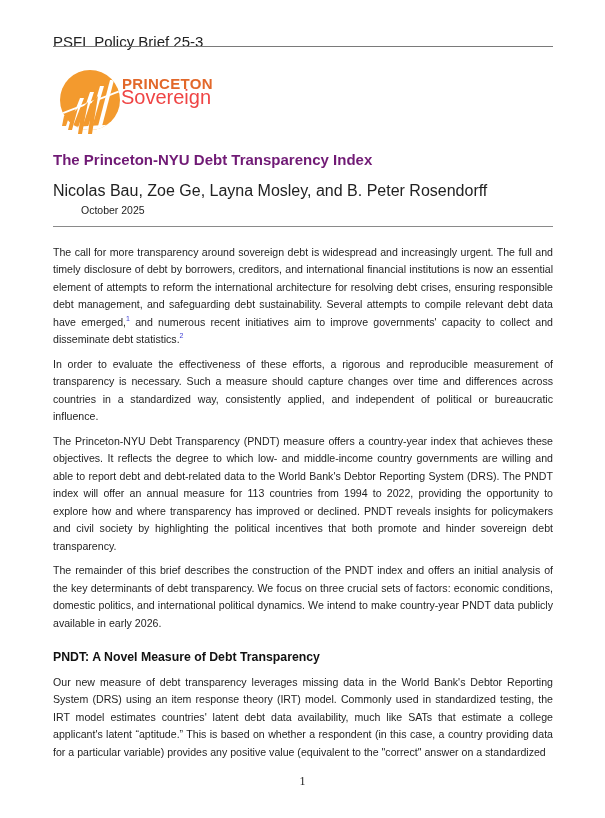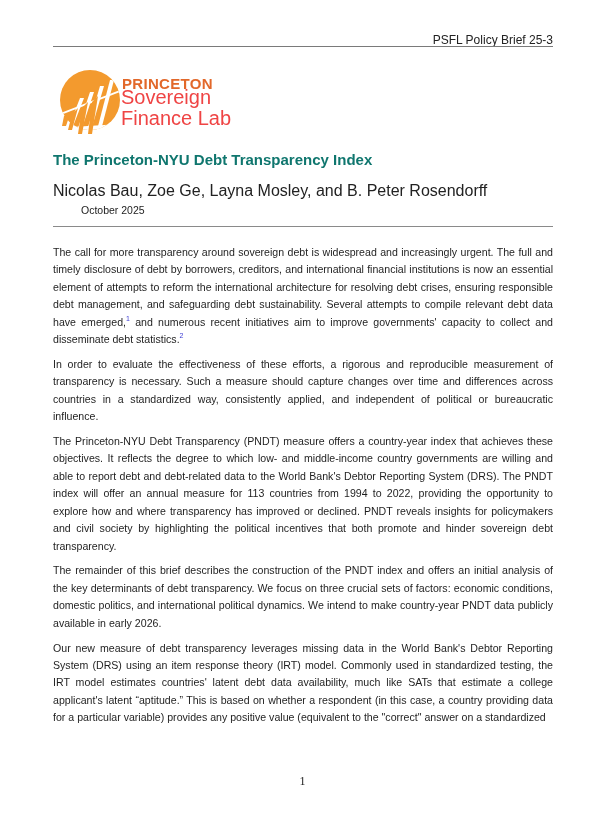--- a/index.html
+++ b/index.html
@@ -3,40 +3,40 @@
 <meta charset="utf-8">
 <style>
   html, body { margin: 0; padding: 0; background: #ffffff; }
   body {
     width: 605px; height: 818px; position: relative; overflow: hidden;
     font-family: "Liberation Sans", "DejaVu Sans", sans-serif;
     color: #1a1a1a;
   }
   .running-head {
     position: absolute; left: 53px; top: 33px; width: 500px;
-    text-align: right; font-size: 12px; color: #222;
+    text-align: left; font-size: 15px; color: #222;
   }
   .head-rule {
     position: absolute; left: 53px; top: 46px; width: 500px; height: 0;
     border-top: 1px solid #7a7a7a;
   }
   .logo { position: absolute; left: 58px; top: 68px; width: 200px; height: 66px; }
   .logo svg { position: absolute; left: 0; top: 0; }
   .logo-princeton {
     position: absolute; left: 64px; top: 7px; font-size: 15px; font-weight: bold;
     color: #e2682a; letter-spacing: 0.3px; text-align: right;
   }
   .logo-line {
     position: absolute; left: 63px; font-size: 20px; color: #ef4444; line-height: 20px;
     font-weight: normal;
   }
   .logo-line1 { top: 19px; }
   .logo-line2 { top: 40px; }
   .title {
-    position: absolute; left: 53px; top: 151px; font-size: 15px; font-weight: bold; color: #0f766e;
+    position: absolute; left: 53px; top: 151px; font-size: 15px; font-weight: bold; color: #701a75;
   }
   .authors { position: absolute; left: 53px; top: 182px; font-size: 16px; color: #222; }
   .date { position: absolute; left: 53px; top: 204px; font-size: 10.5px; color: #222; margin-left: 28px; }
   .title-rule {
     position: absolute; left: 53px; top: 226px; width: 500px; height: 0;
     border-top: 1px solid #8a8a8a;
   }
   .body {
     position: absolute; left: 53px; top: 244px; width: 500px;
     font-size: 10.6px; line-height: 17.4px; color: #1e1e1e;
@@ -81,29 +81,29 @@
 
     <g fill="#f39a2e">
       <polygon points="6,48 12,46 8,58 4,58"></polygon>
       <polygon points="14,46 20,40 14,62 10,62"></polygon>
       <polygon points="24,40 30,34 24,66 20,66"></polygon>
       <polygon points="34,34 40,28 34,66 30,66"></polygon>
     </g>
   </svg>
   <div class="logo-princeton">PRINCETON</div>
   <div class="logo-line logo-line1">Sovereign</div>
-  <div class="logo-line logo-line2">Finance Lab</div>
 </div>
 
 <div class="title">The Princeton-NYU Debt Transparency Index</div>
 <div class="authors">Nicolas Bau, Zoe Ge, Layna Mosley, and B. Peter Rosendorff</div>
 <div class="date">October 2025</div>
 <div class="title-rule"></div>
 
 <div class="body">
   <p><span>The call for more transparency around sovereign debt is widespread and increasingly urgent.  The full and timely disclosure of debt by borrowers, creditors, and international financial institutions is now an essential element of attempts to reform the international architecture for resolving debt crises, ensuring responsible debt management, and safeguarding debt sustainability.  Several attempts to compile relevant debt data have emerged,</span><sup>1</sup><span> and numerous recent initiatives aim to improve governments' capacity to collect and disseminate debt statistics.</span><sup>2</sup></p>
   <p>In order to evaluate the effectiveness of these efforts, a rigorous and reproducible measurement of transparency is necessary.  Such a measure should capture changes over time and differences across countries in a standardized way, consistently applied, and independent of political or bureaucratic influence.</p>
   <p>The Princeton-NYU Debt Transparency (PNDT) measure offers a country-year index that achieves these objectives.  It reflects the degree to which low- and middle-income country governments are willing and able to report debt and debt-related data to the World Bank's Debtor Reporting System (DRS). The PNDT index will offer an annual measure for 113 countries from 1994 to 2022, providing the opportunity to explore how and where transparency has improved or declined.  PNDT reveals insights for policymakers and civil society by highlighting the political incentives that both promote and hinder sovereign debt transparency.</p>
   <p>The remainder of this brief describes the construction of the PNDT index and offers an initial analysis of the key determinants of debt transparency.  We focus on three crucial sets of factors:  economic conditions, domestic politics, and international political dynamics.  We intend to make country-year PNDT data publicly available in early 2026.</p>
+  <div class="section-heading">PNDT: A Novel Measure of Debt Transparency</div>
   <p>Our new measure of debt transparency leverages missing data in the World Bank's Debtor Reporting System (DRS) using an item response theory (IRT) model.  Commonly used in standardized testing, the IRT model estimates countries' latent debt data availability, much like SATs that estimate a college applicant's latent “aptitude.”  This is based on whether a respondent (in this case, a country providing data for a particular variable) provides any positive value (equivalent to the "correct" answer on a standardized</p>
 </div>
 
 <div class="page-number">1</div>
 
 </body></html>

